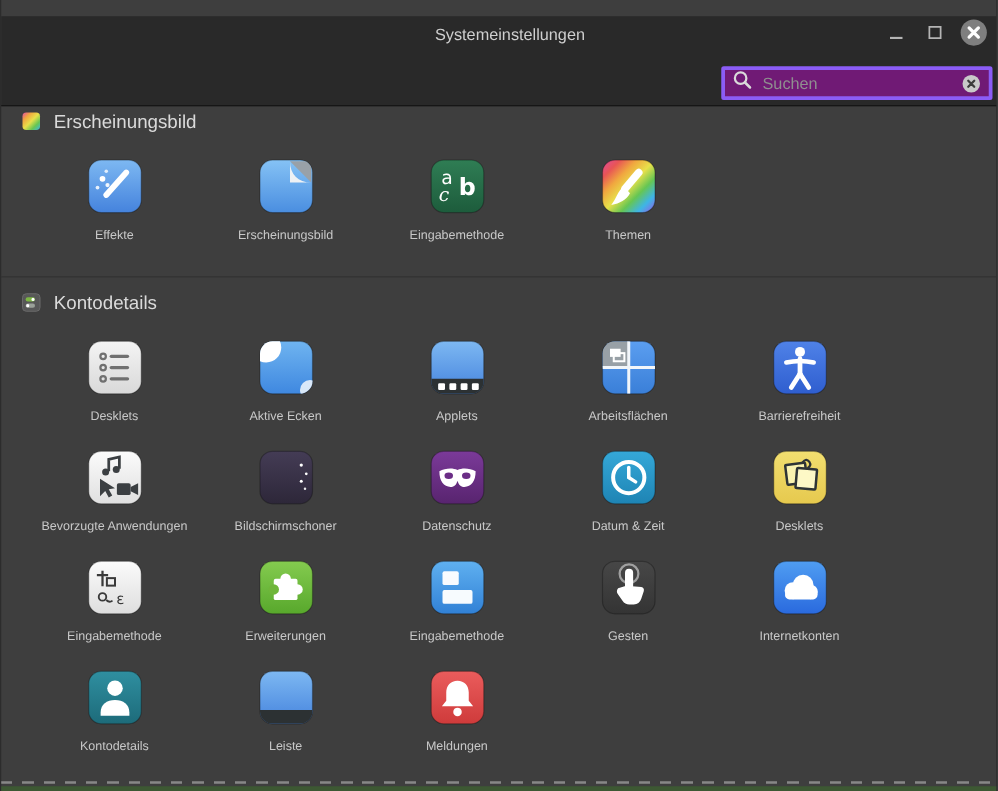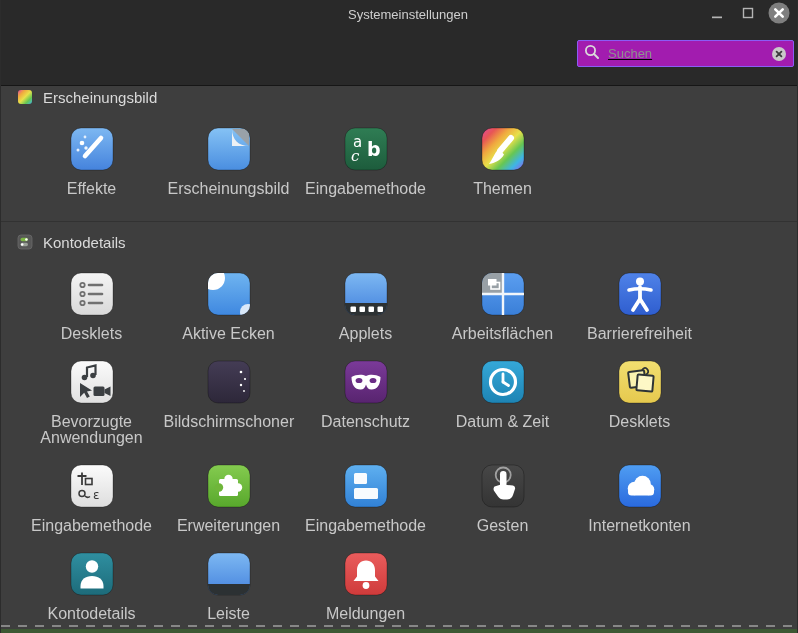--- a/index.html
+++ b/index.html
@@ -9,35 +9,35 @@
     font-family:"Liberation Sans","DejaVu Sans",sans-serif;
     -webkit-font-smoothing:antialiased;
   }
   .window{
     position:absolute;inset:0;
     border-left:1px solid #2c2c2c;border-right:1px solid #2c2c2c;
     box-sizing:border-box;
   }
   
   .header{
-    position:absolute;top:0;left:0;right:0;height:86px;
+    position:absolute;top:13px;left:0;right:0;height:72px;
     background:#292929;border-bottom:1px solid #161616;box-sizing:border-box;padding-left:18px;
   }
   .titlebar{position:relative;height:30px;}
   .title{
     position:absolute;left:0;right:0;top:0;height:30px;line-height:30px;
     text-align:center;color:#cfcfcf;font-size:13px;
   }
   .winbtns{position:absolute;right:7px;top:4px;display:flex;align-items:center;gap:9px;height:22px;}
   .winbtn{width:22px;height:22px;display:flex;align-items:center;justify-content:center;cursor:default;}
   
   .searchbox{
     position:absolute;top:40px;right:3px;width:217px;height:27px;
-    background:#a21caf;border:1px solid #8b5cf6;border-radius:2px;
-    box-sizing:border-box;display:flex;align-items:center;padding:0 6px;text-decoration:underline;
+    background:#701a75;border:3px solid #8b5cf6;border-radius:2px;
+    box-sizing:border-box;display:flex;align-items:center;padding:0 6px;
   }
   .searchbox input{
     flex:1;background:transparent;border:none;outline:none;
     color:#d8d8d8;font-size:13px;font-family:inherit;min-width:0;margin-left:6px;
   }
   .searchbox input::placeholder{color:#8f8f8f;}
   .search-clear{display:flex;align-items:center;justify-content:center;cursor:default;}
   
   .content{position:absolute;top:77px;left:0;right:0;bottom:0;}
   .section{padding-top:12px;}
@@ -48,21 +48,21 @@
   .items{
     margin-left:22px;width:690px;display:flex;flex-wrap:wrap;
     align-items:flex-start;padding-top:16px;
   }
   .cell{
     width:137px;display:flex;flex-direction:column;align-items:center;
     margin-bottom:16px;cursor:default;
   }
   .cell .tile{width:48px;height:48px;}
   .cell .label{
-    margin-top:8px;color:#c8c8c8;font-size:16px;line-height:16px;
+    margin-top:8px;color:#c8c8c8;font-size:10px;line-height:16px;
     text-align:center;max-width:130px;
   }
   .divider{height:1px;background:#323232;margin-top:8px;}
   
   .scroll-hint{
     position:absolute;left:0;right:0;bottom:6px;height:2px;
     background:repeating-linear-gradient(90deg,#878787 0 9px,transparent 9px 17px);
   }
   .desktop-edge{position:absolute;left:0;right:0;bottom:0;height:4px;background:#3d5833;}
 </style>

